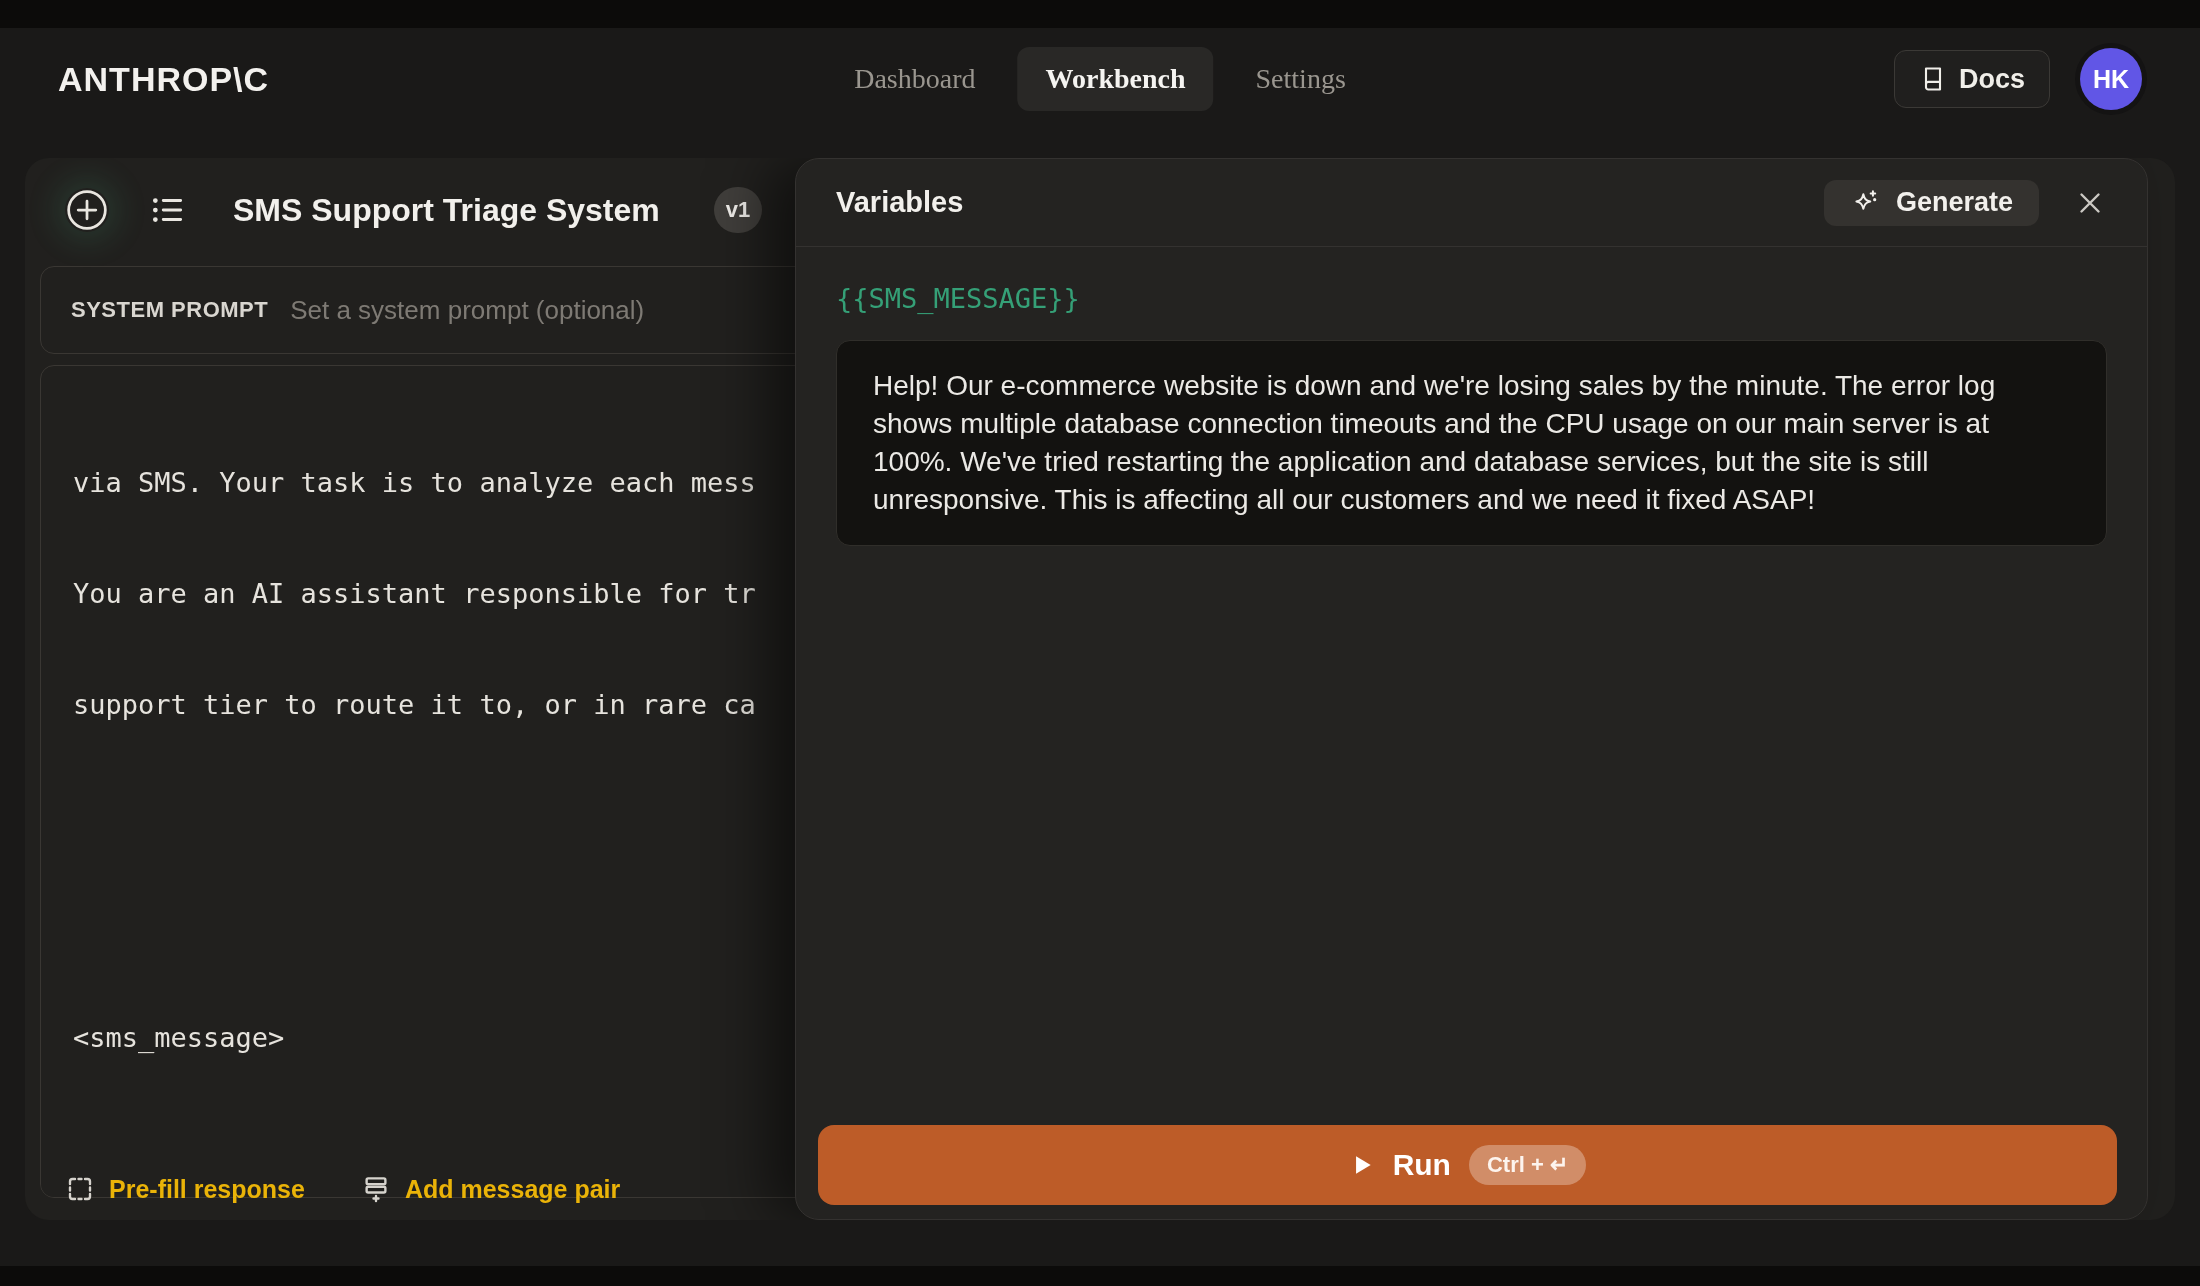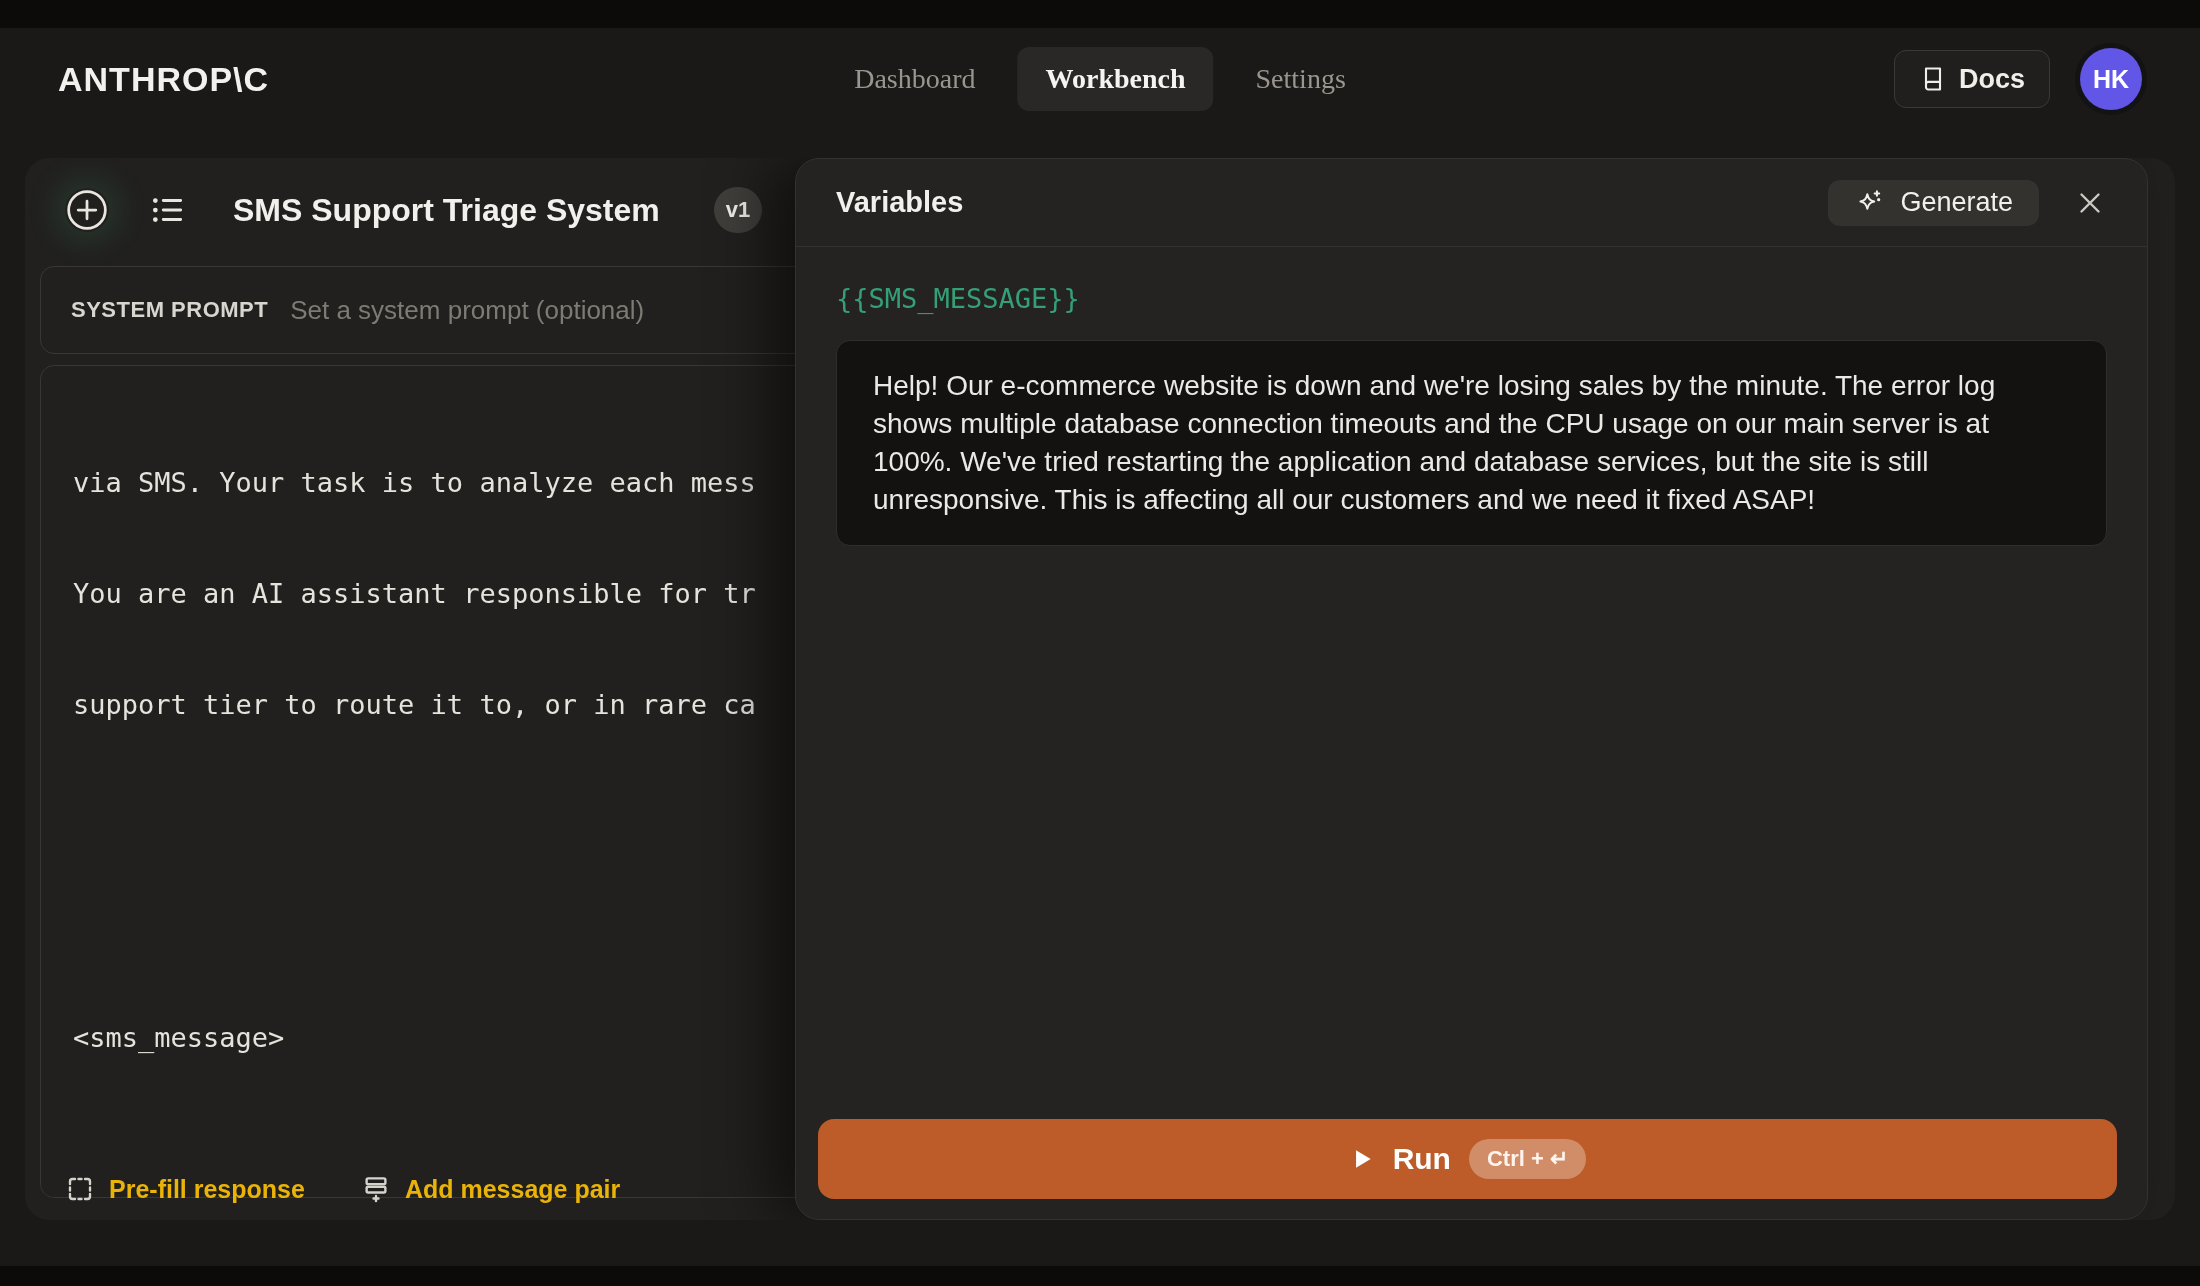--- a/index.html
+++ b/index.html
@@ -63,29 +63,29 @@
   
   .vars-panel { position:absolute; top:0; left:770px; right:27px; bottom:0;
                 background:var(--panel-bg); border:1px solid #343230; border-radius:24px;
                 box-shadow:-28px 0 56px rgba(0,0,0,0.5); }
   .vars-header { height:88px; border-bottom:1px solid #343230; display:flex;
                  align-items:center; padding:0 40px; }
   .vars-title { font-size:29px; font-weight:700; color:#f2f0ec; }
   .vars-header-right { margin-left:auto; display:flex; align-items:center; gap:34px; }
   .generate-btn { display:flex; align-items:center; gap:14px; height:46px; padding:0 26px;
                   background:#34322f; border-radius:12px; color:#f2f0ec;
-                  font-size:27px; font-weight:400; cursor:pointer; }
+                  font-size:27px; font-weight:700; cursor:pointer; }
   .close-btn { cursor:pointer; display:flex; }
 
   .vars-body { padding:36px 40px 0 40px; }
   .var-name { font-family:"DejaVu Sans Mono", monospace; font-size:27px; color:var(--green); }
   .var-value { margin-top:26px; background:#131210; border:1px solid #302e2a; border-radius:14px;
                padding:26px 36px; font-size:28px; line-height:38px; color:#ebe9e5; cursor:text; }
 
-  .run-area { position:absolute; left:22px; right:30px; bottom:20px; }
+  .run-area { position:absolute; left:22px; right:30px; bottom:14px; }
   .run-btn { width:100%; height:80px; border-radius:16px; background:var(--orange);
              display:flex; align-items:center; justify-content:center; gap:18px; cursor:pointer; }
   .run-label { color:#fff; font-size:30px; font-weight:700; }
   .run-kbd { background:rgba(255,255,255,0.30); border-radius:999px; padding:7px 18px;
              color:#fdf4ee; font-size:22px; font-weight:600; }
 </style>
 </head>
 <body>
 
 <div class="app">

